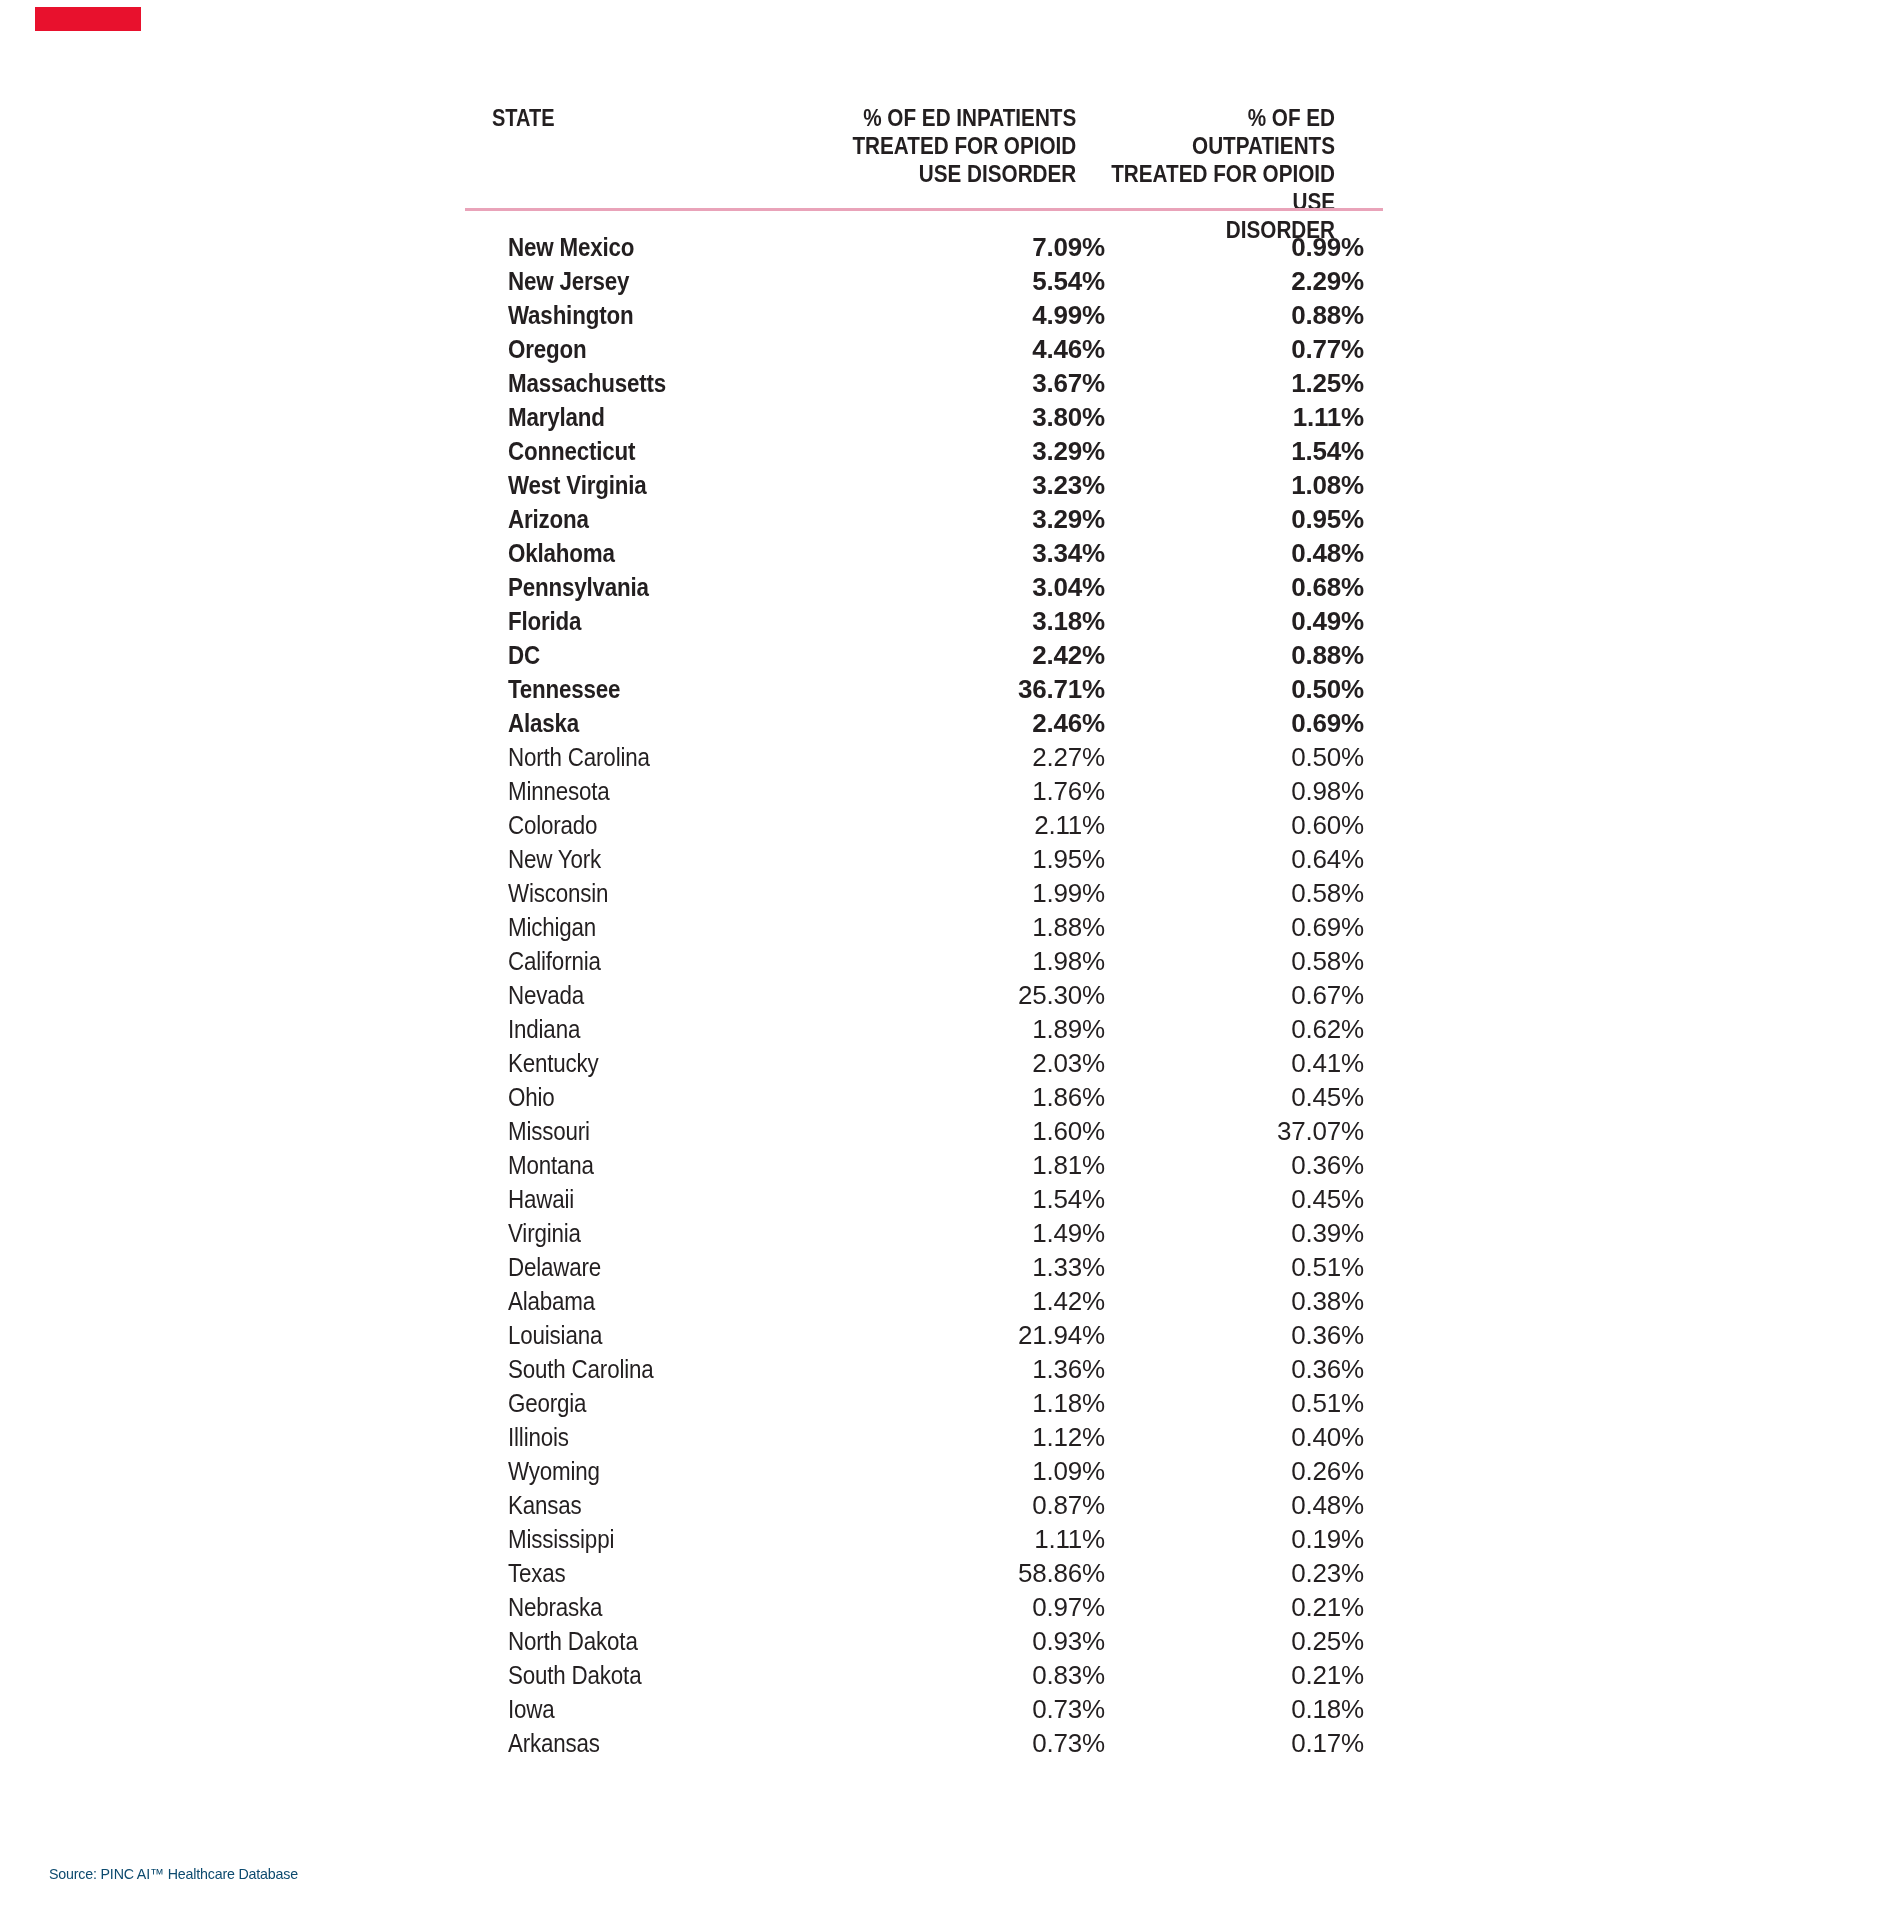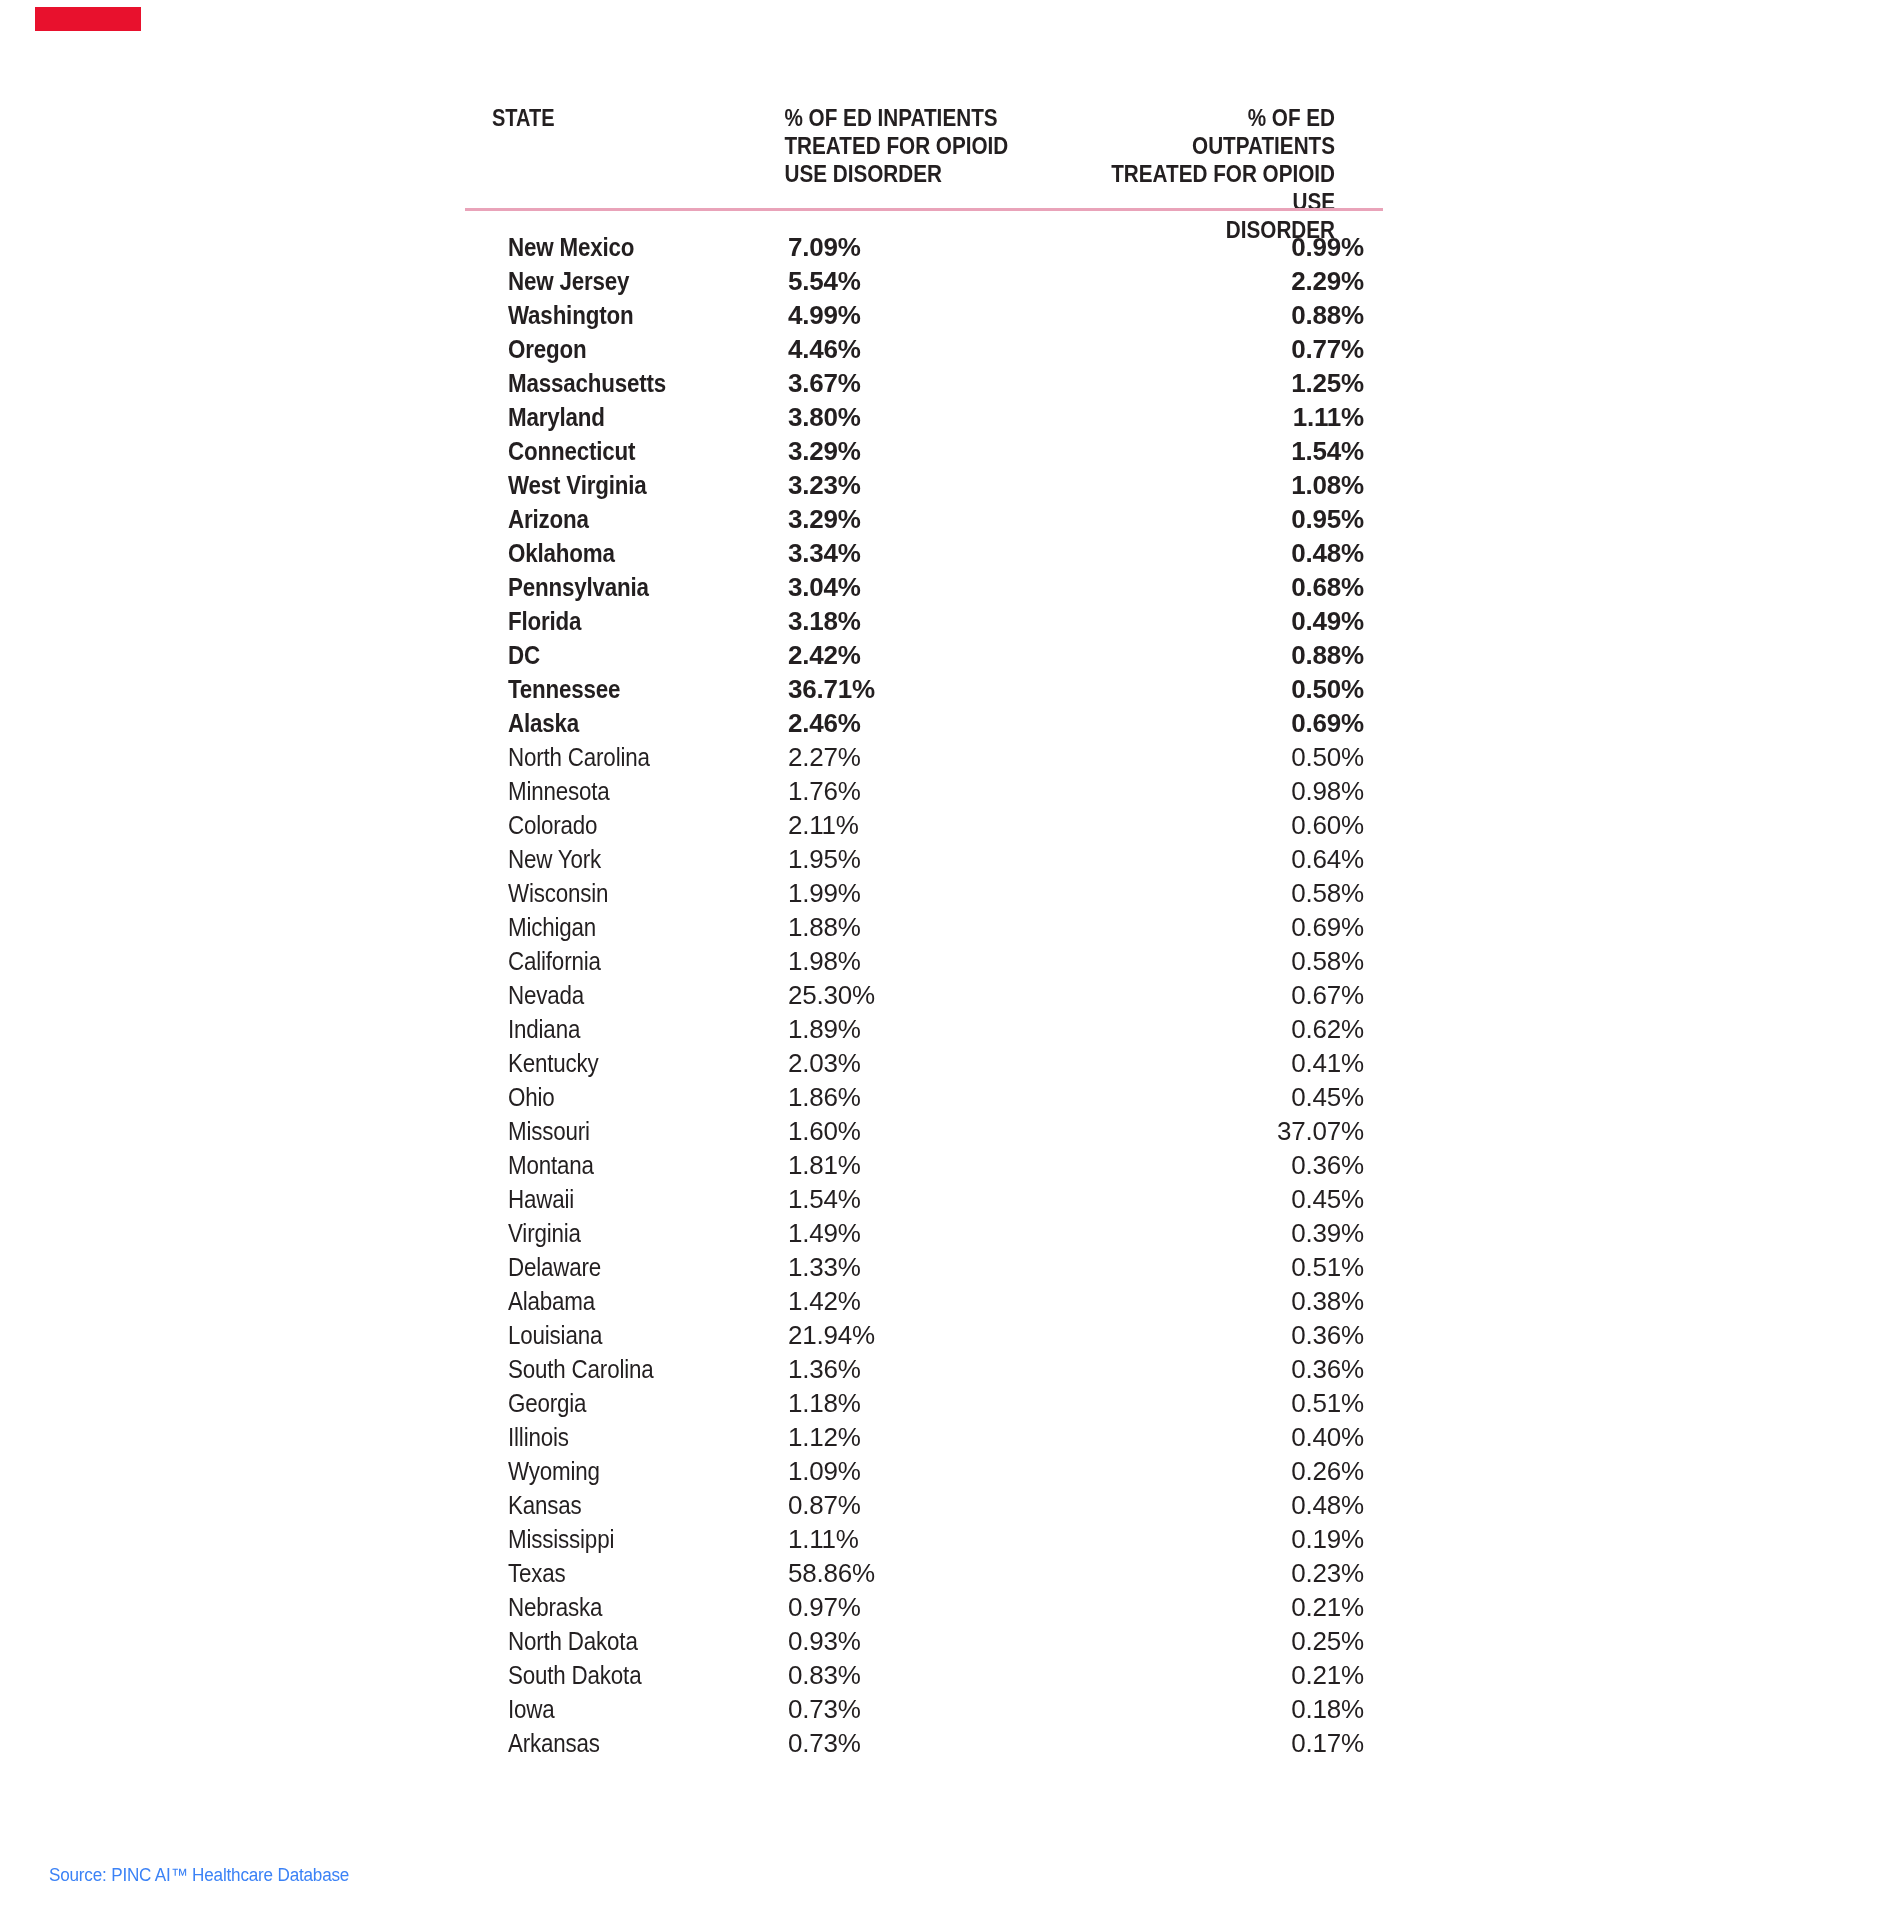--- a/index.html
+++ b/index.html
@@ -19,21 +19,21 @@
     width: 106px; height: 24px;
     background: #e8112d;
   }
   .table { position: absolute; left: 465px; top: 0; width: 921px; }
   .thead {
     position: absolute; top: 104px; left: 0; width: 100%;
     display: flex;
     font-weight: 700; font-size: 23px; line-height: 28px;
   }
   .col-state { width: 307px; padding-left: 27px; text-align: left; }
-  .col-in    { width: 317px; text-align: left; }
+  .col-in    { width: 317px; text-align: right; }
   .col-out   { width: 259px; text-align: right; }
   .th .cond, .row .cond { display: inline-block; white-space: pre-line; }
   .col-state .cond { transform: scaleX(0.87); transform-origin: 0 50%; }
   .col-in .cond, .col-out .cond { transform: scaleX(0.9); transform-origin: 50% 50%; }
   .rule {
     position: absolute; top: 208px; left: 0;
     width: 918px; height: 3px;
     background: #e9a3b9;
   }
   .tbody { position: absolute; top: 230px; left: 16px; width: 100%; }
@@ -41,21 +41,21 @@
     display: flex; align-items: center;
     height: 34px;
     font-size: 26px; font-weight: 400;
     letter-spacing: -0.2px;
   }
   .row.bold { font-weight: 700; }
   .row .col-state .cond { transform: scaleX(0.86); transform-origin: 0 50%; }
   .row .col-in .cond, .row .col-out .cond { transform: none; }
   .source {
     position: absolute; left: 49px; top: 1865px;
-    font-size: 18px; color: #3b82f6; letter-spacing: -0.2px;
+    font-size: 15px; color: #0c4a6e; letter-spacing: -0.2px;
   }
   .source .cond { display: inline-block; transform: scaleX(0.95); transform-origin: 0 50%; }
 </style>
 </head>
 <body>
 
 <div class="canvas">
 
   <div class="red-marker"></div>
 

